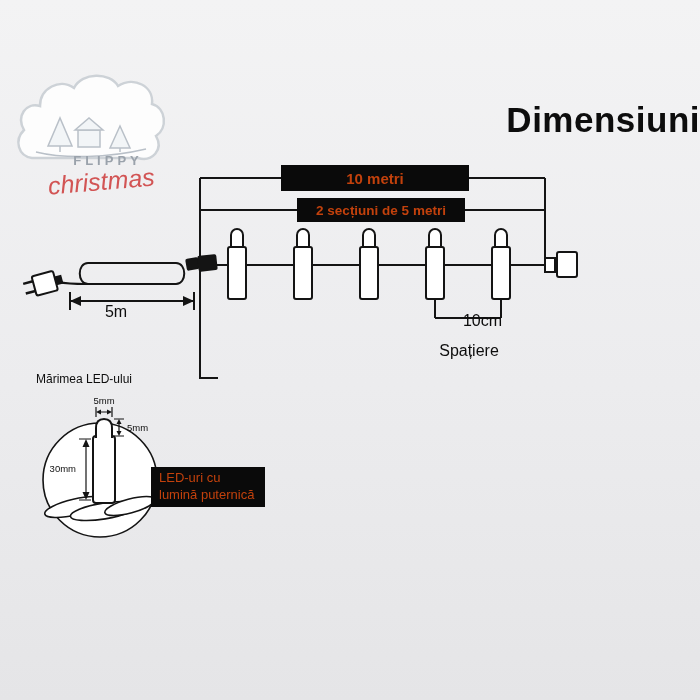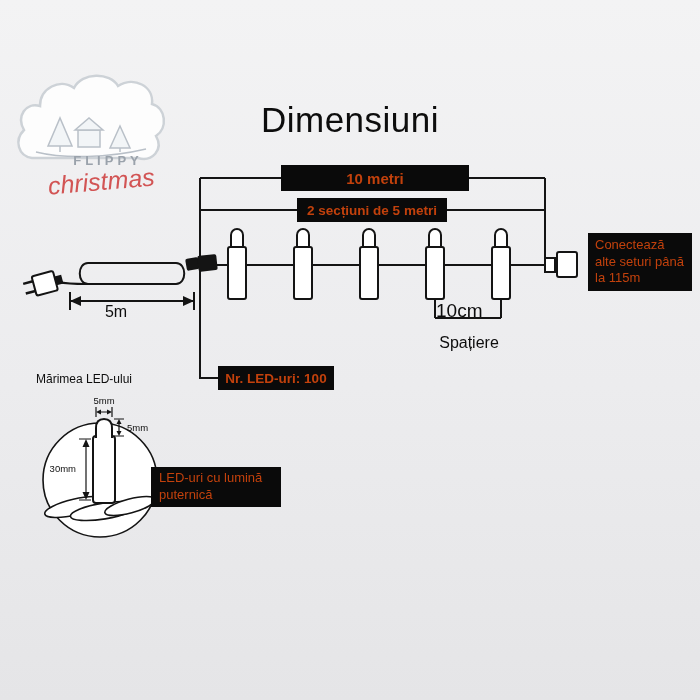--- a/index.html
+++ b/index.html
@@ -3,35 +3,35 @@
 <meta charset="utf-8">
 <style>
   *{margin:0;padding:0;box-sizing:border-box}
   html,body{width:700px;height:700px}
   body{font-family:"Liberation Sans",sans-serif;color:#101010}
   .stage{position:relative;width:700px;height:700px;overflow:hidden;
          background:linear-gradient(180deg,#f3f3f4 0%,#ececee 55%,#e5e5e7 100%)}
   svg.overlay{position:absolute;left:0;top:0;pointer-events:none}
   svg text{font-family:"Liberation Sans",sans-serif}
   .logo{position:absolute;left:12px;top:70px}
-  .title{position:absolute;left:0;top:100px;width:100%;text-align:center;
-         font-size:35px;font-weight:400;letter-spacing:.5px;color:#0d0d0d}
+  .title{position:absolute;left:0;top:100px;width:100%;text-align:right;
+         font-size:35px;font-weight:700;letter-spacing:.5px;color:#0d0d0d}
   .box{position:absolute;background:#0a0a0a;color:#c2410c;display:flex;
        align-items:center;justify-content:center;font-size:13.5px;font-weight:600}
   .box-10m{left:281px;top:165px;width:188px;height:26px;font-size:15px}
-  .box-sections{left:297px;top:198px;width:150px;height:24px}
+  .box-sections{left:297px;top:198px;width:168px;height:24px}
   .box-count{left:218px;top:366px;width:116px;height:24px}
   .box-connect{left:588px;top:233px;width:104px;height:58px;font-weight:400;font-size:13px;
                justify-content:flex-start;text-align:left;padding:4px 7px;line-height:1.3}
-  .box-lednote{left:151px;top:467px;width:130px;height:40px;font-weight:400;font-size:13px;
+  .box-lednote{left:151px;top:467px;width:114px;height:40px;font-weight:400;font-size:13px;
                justify-content:flex-start;text-align:left;padding:4px 8px;line-height:1.3}
   .lbl{position:absolute;color:#0d0d0d}
   .lbl-5m{left:84px;top:303px;width:64px;text-align:center;font-size:16px}
-  .lbl-10cm{left:436px;top:300px;width:66px;text-align:left;font-size:19px}
-  .lbl-spatiere{left:418px;top:334px;width:102px;text-align:center;font-size:16px}
+  .lbl-10cm{left:436px;top:312px;width:66px;text-align:right;font-size:16px}
+  .lbl-spatiere{left:418px;top:342px;width:102px;text-align:center;font-size:16px}
   .lbl-marime{left:36px;top:372px;font-size:12px}
   .footnote{position:absolute;left:0;top:570px;width:100%;text-align:center;font-size:15px}
   .bulb-cap,.bulb-body,.conn{position:absolute;background:#fff;border:2px solid #141414}
   .bulb-cap{width:14px;height:20px;top:228px;border-radius:7px 7px 2px 2px}
   .bulb-body{width:20px;height:54px;top:246px;border-radius:3px}
   .conn-a{left:544px;top:257px;width:12px;height:16px}
   .conn-b{left:556px;top:251px;width:22px;height:27px;border-radius:3px}
 </style>
 </head>
 <body>
@@ -103,22 +103,20 @@
       <path d="M24,82 C52,89 96,88 134,79" fill="none"></path>
     </g>
     <text x="96" y="95" text-anchor="middle" font-size="13" font-weight="bold" letter-spacing="4" fill="#9aa2ab">FLIPPY</text>
     <text x="90" y="120" text-anchor="middle" font-size="25" font-style="italic" font-family="DejaVu Serif, serif" fill="#d25454" transform="rotate(-5 90 120)">christmas</text>
   </svg>
 
   <div class="title">Dimensiuni</div>
 
   <div class="box box-10m">10 metri</div>
   <div class="box box-sections">2 secțiuni de 5 metri</div>
-  <div class="box box-count">Nr. LED-uri: 100</div>
-  <div class="box box-connect">Conectează alte seturi până la 115m</div>
   <div class="box box-lednote">LED-uri cu lumină puternică</div>
 
   <div class="lbl lbl-5m">5m</div>
   <div class="lbl lbl-10cm">10cm</div>
   <div class="lbl lbl-spatiere">Spațiere</div>
   <div class="lbl lbl-marime">Mărimea LED-ului</div>
 
   <div class="bulb-body" style="left:227px"></div>
   <div class="bulb-body" style="left:293px"></div>
   <div class="bulb-body" style="left:359px"></div>

